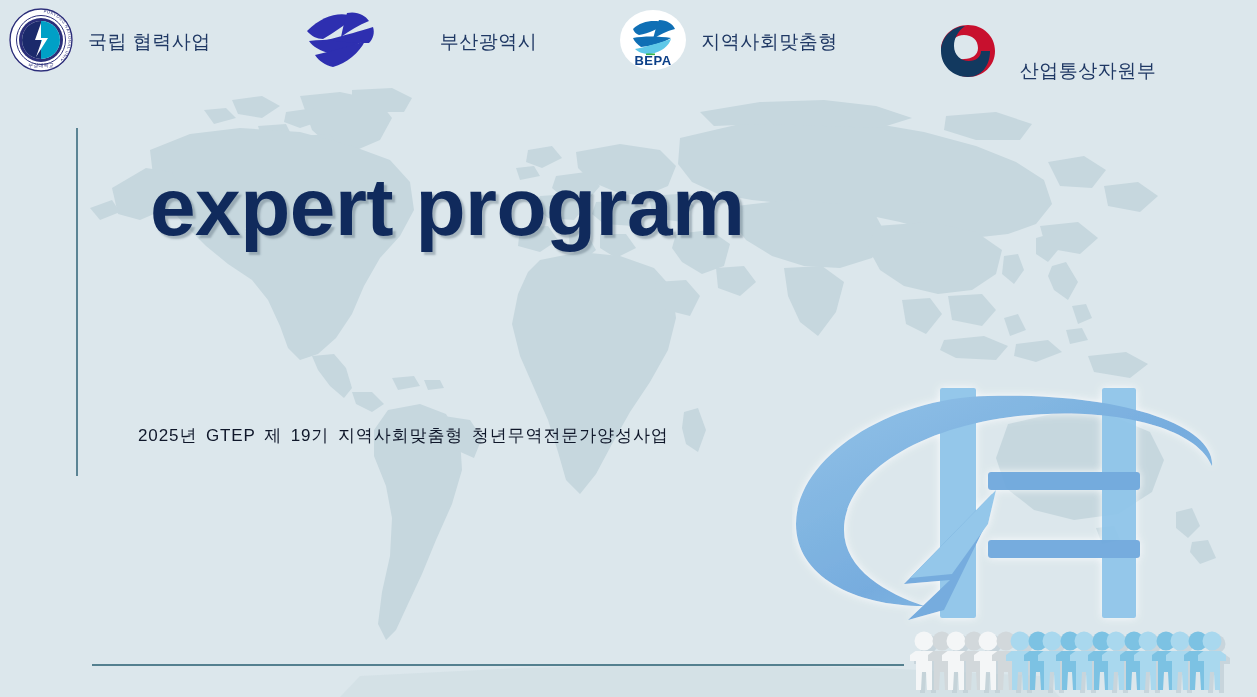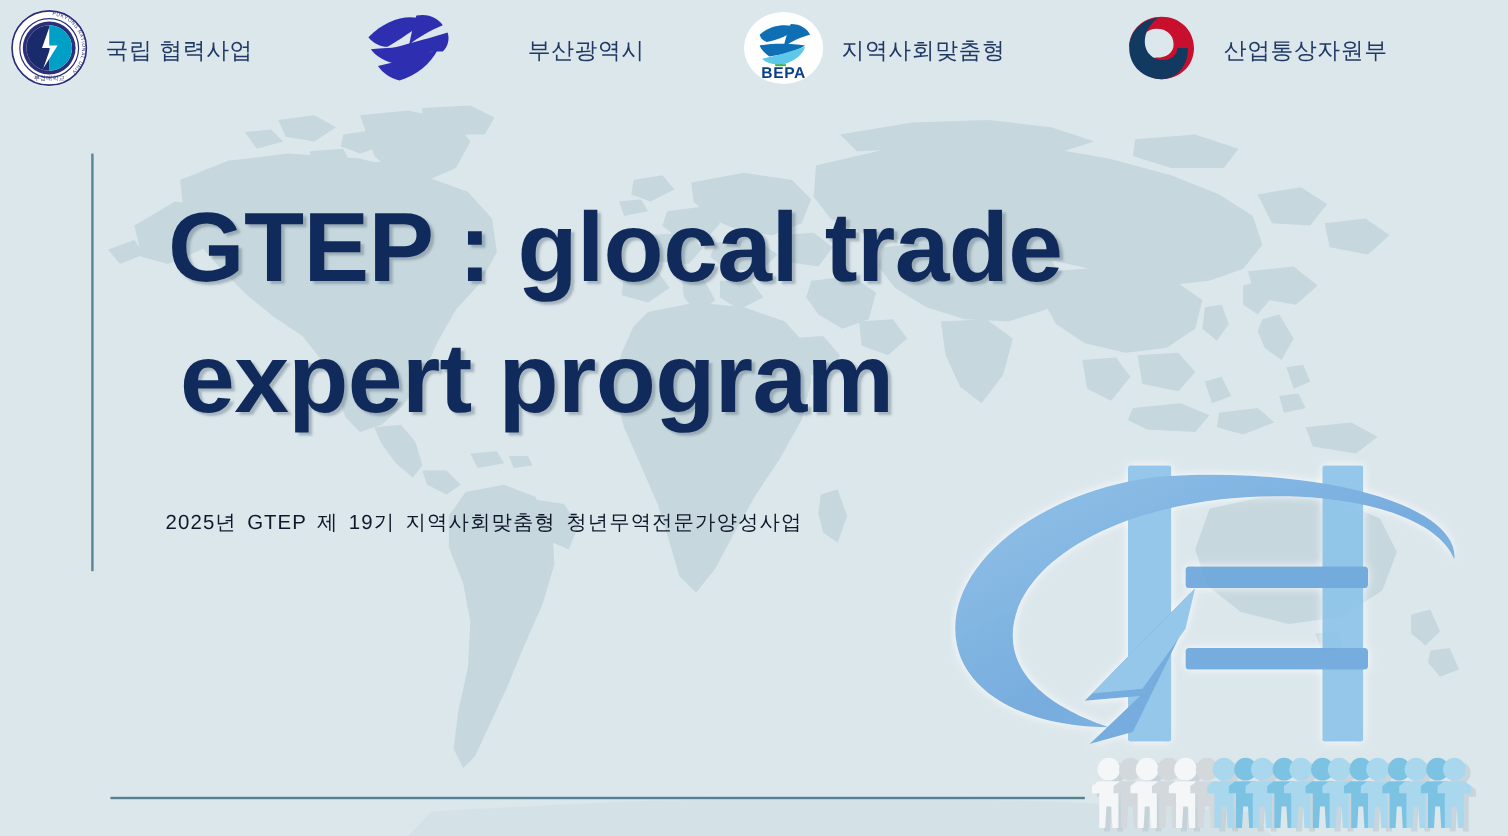--- a/index.html
+++ b/index.html
@@ -43,21 +43,21 @@
     color:#1f3864;
     letter-spacing:0.5px;
     white-space:nowrap;
   }
   #cell-pknu { margin-left:8px; }
   #cell-pknu .org-name { margin-left:14px; }
   #cell-busan { margin-left:92px;gap:43px; }
   #cell-busan .org-name { margin-left:12px; }
   #cell-bepa  { margin-left:82px; }
   #cell-bepa  .org-name { margin-left:14px; }
-  #cell-motie { margin-left:100px; }
+  #cell-motie { margin-left:100px;align-items:flex-end; }
   #cell-motie .org-name { margin-left:22px; }
 
   
   #gtep-emblem {
     position:absolute;
     left:792px; top:372px;
     width:430px; height:265px;
     z-index:2;
     pointer-events:none;
     opacity:0.92;
@@ -328,21 +328,20 @@
                    C52 44 43 55 30 55 Z" fill="#12395f"></path>
         </svg>
       </span>
       <span class="org-name">산업통상자원부</span>
     </div>
   </div>
 
   <div id="accent-rule"></div>
 
   <div id="title-block">
-    <div class="title-line" id="title-line-1">GTEP : glocal trade</div>
     <div class="title-line" id="title-line-2">expert program</div>
   </div>
 
   <div id="subtitle">2025년  GTEP 제 19기  지역사회맞춤형 청년무역전문가양성사업</div>
 
   <div id="footer-rule"></div>
 
   <div id="people-strip">
     <svg viewBox="0 0 336 69" xmlns="http://www.w3.org/2000/svg" aria-hidden="true">
       <defs>

